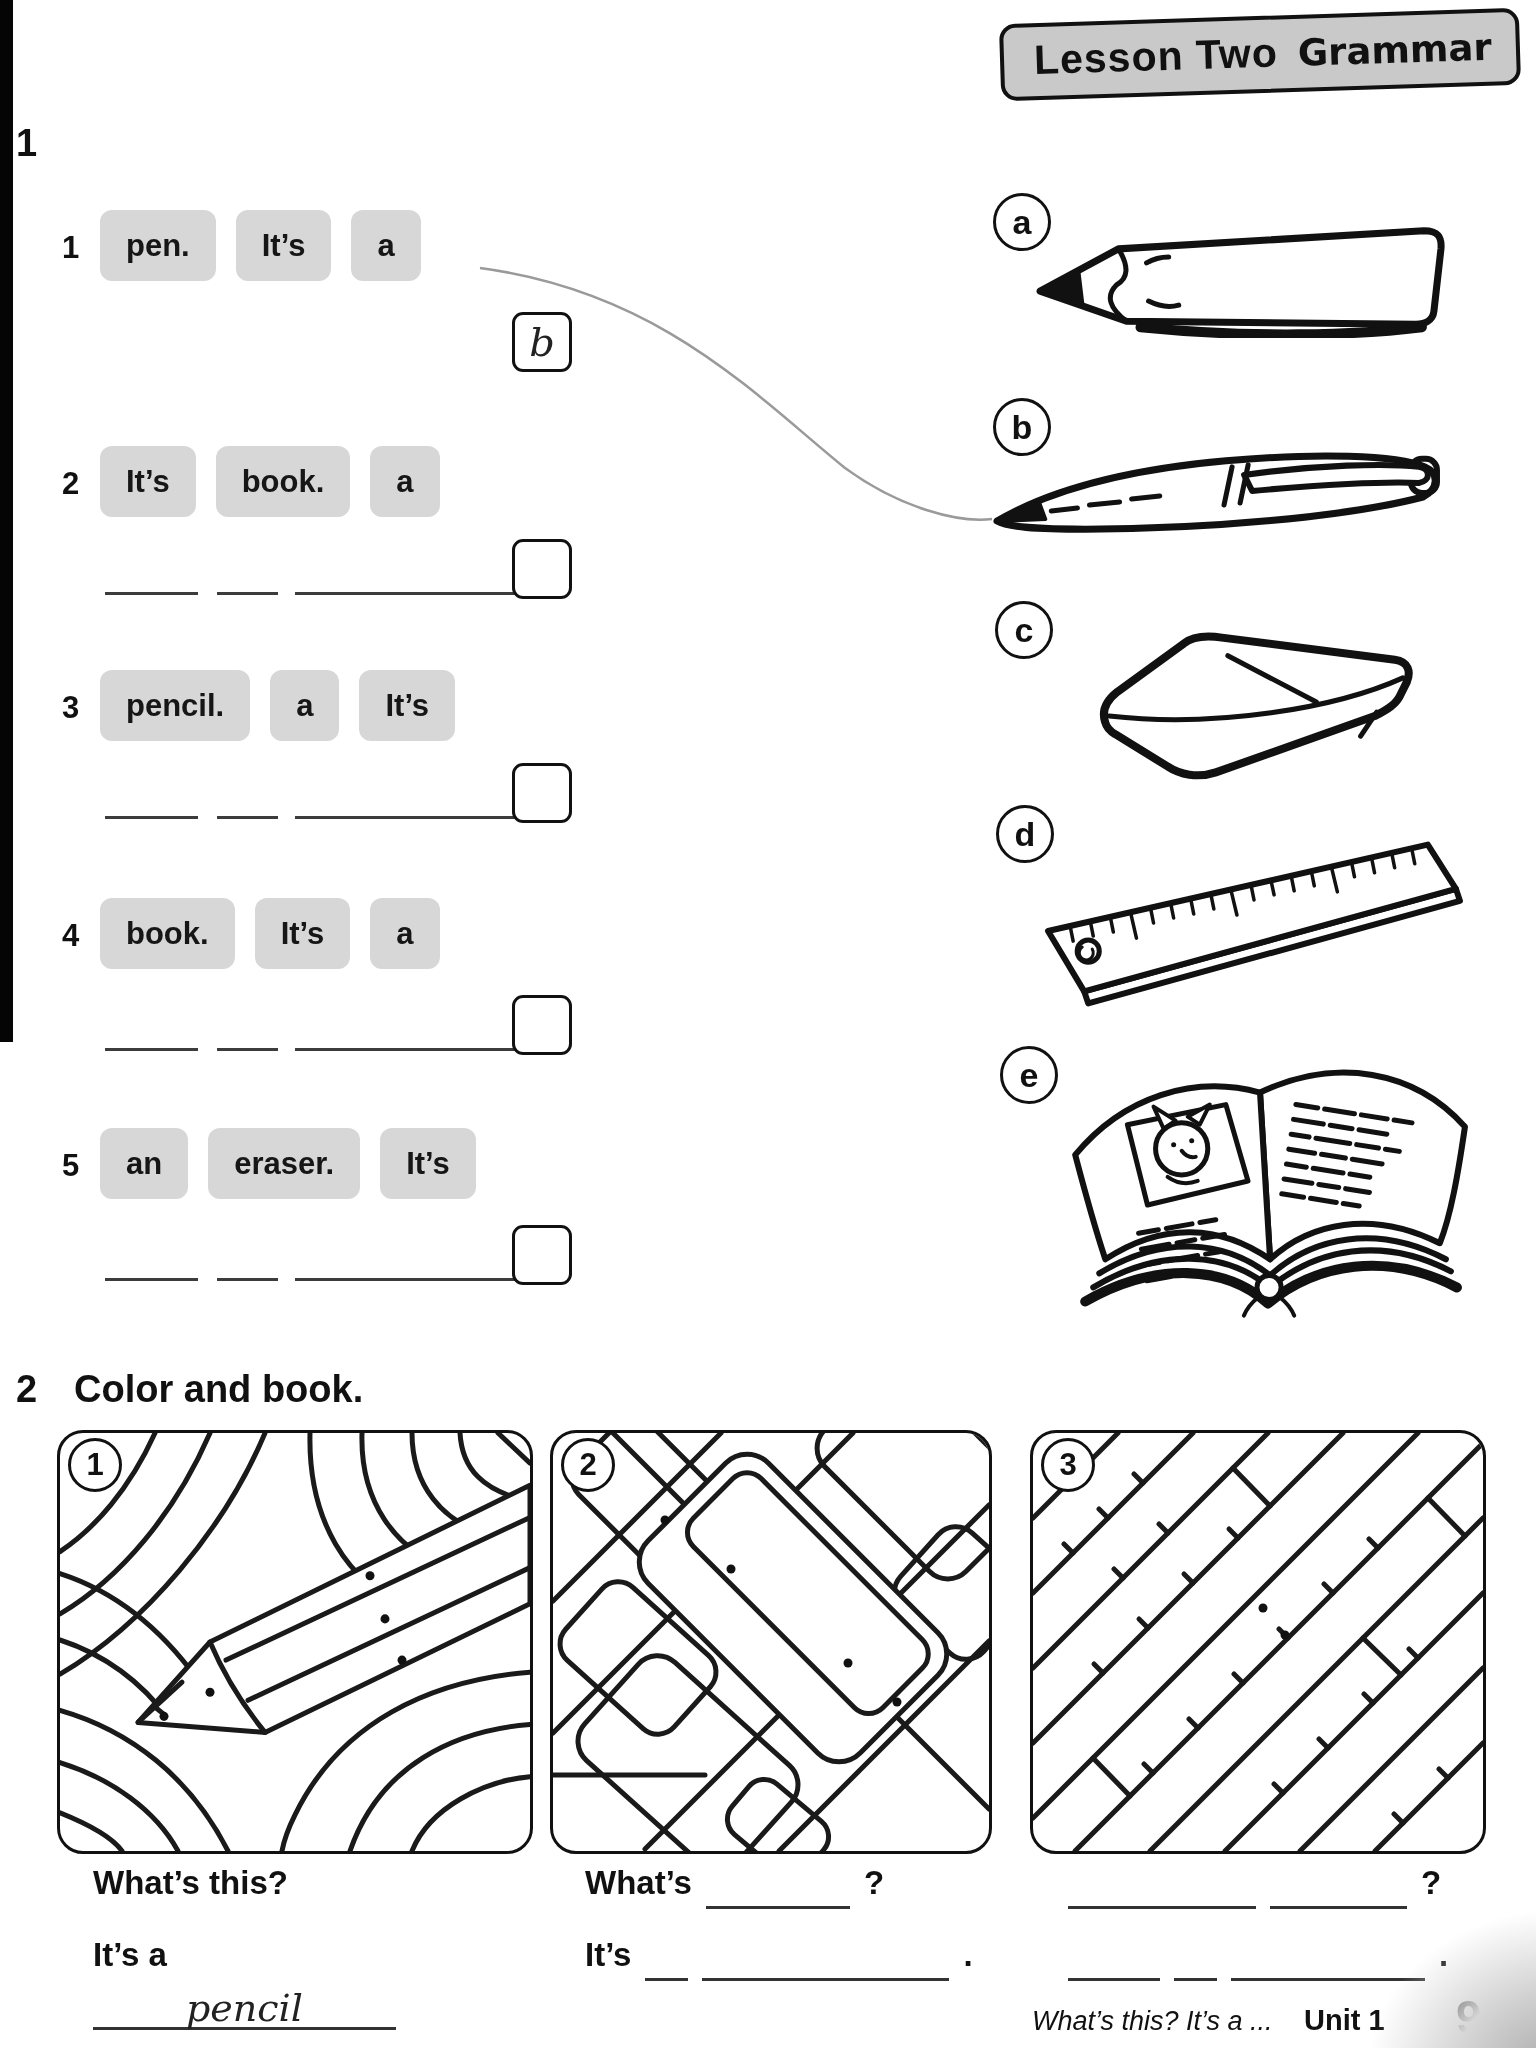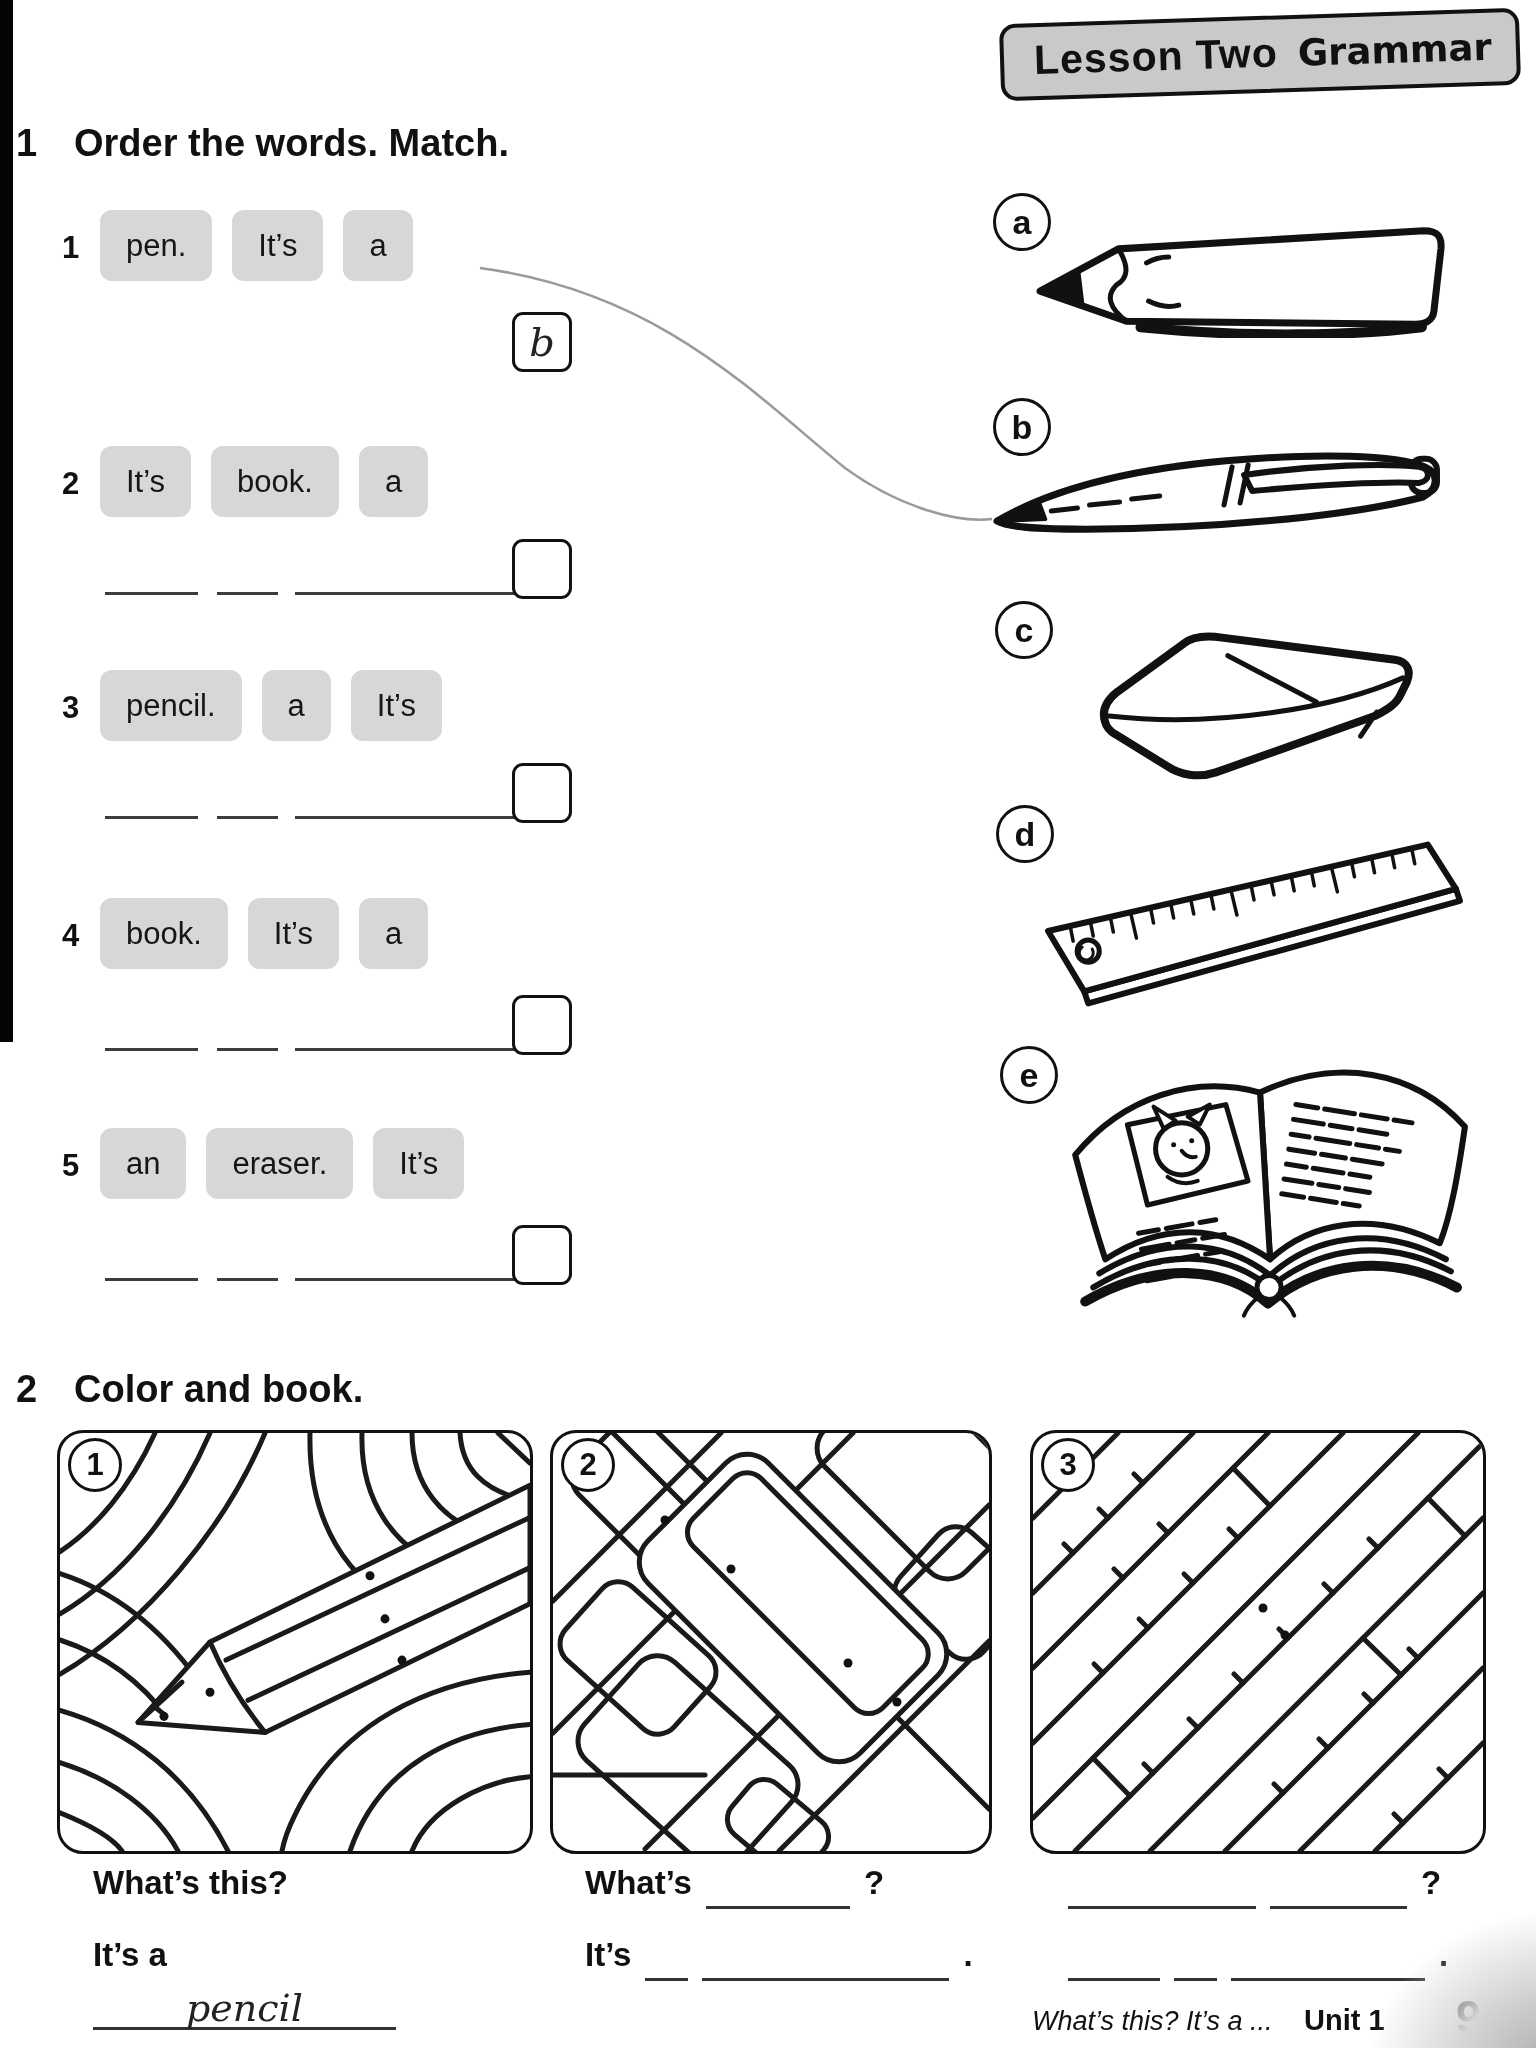--- a/index.html
+++ b/index.html
@@ -12,21 +12,21 @@
           display:inline-flex;align-items:baseline;gap:20px;transform:rotate(-1.8deg);}
   .banner .lesson{font-size:41px;font-weight:900;letter-spacing:1px;}
   .banner .subject{font-size:37px;font-weight:700;font-family:"DejaVu Sans",sans-serif;}
   
   .ex-head{position:absolute;display:flex;gap:28px;font-size:38px;font-weight:800;}
   .ex-head .n{width:30px;}
   
   .item-num{position:absolute;font-size:31px;font-weight:700;}
   .tile-row{position:absolute;display:flex;gap:20px;align-items:center;}
   .tile{display:inline-block;background:#d7d7d7;border-radius:12px;padding:20px 26px;
-        font-size:31px;font-weight:400;line-height:1;color:#161616;}
+        font-size:31px;font-weight:700;line-height:1;color:#161616;}
   .hand{font-family:"DejaVu Serif",serif;font-style:italic;font-weight:400;color:#222;}
   .ans-line{position:absolute;border-bottom:3px solid #454545;display:flex;
             align-items:flex-end;padding-left:10px;padding-bottom:2px;}
   .ans-line .hand{font-size:37px;line-height:1;}
   .seg{position:absolute;border-bottom:3px solid #3c3c3c;height:0;}
   .match-box{position:absolute;width:54px;height:54px;border:3px solid #111;border-radius:11px;
              background:#fff;display:flex;align-items:center;justify-content:center;}
   .match-box .hand{font-size:40px;line-height:1;}
   .match-curve{position:absolute;left:460px;top:240px;pointer-events:none;}
   
@@ -59,21 +59,20 @@
 <div class="page">
   <div class="scan-edge"></div>
 
   <div class="banner">
     <span class="lesson">Lesson Two</span>
     <span class="subject">Grammar</span>
   </div>
 
   <div class="ex-head" style="left:16px;top:122px;">
     <span class="n">1</span>
-    <span>Order the words. Match.</span>
   </div>
 
   <div class="item-num" style="left:62px;top:230px;">1</div>
   <div class="tile-row" style="left:100px;top:210px;">
     <span class="tile">pen.</span>
     <span class="tile">It’s</span>
     <span class="tile">a</span>
   </div>
   <div class="match-box" style="left:512px;top:312px;">
     <span class="hand">b</span>

